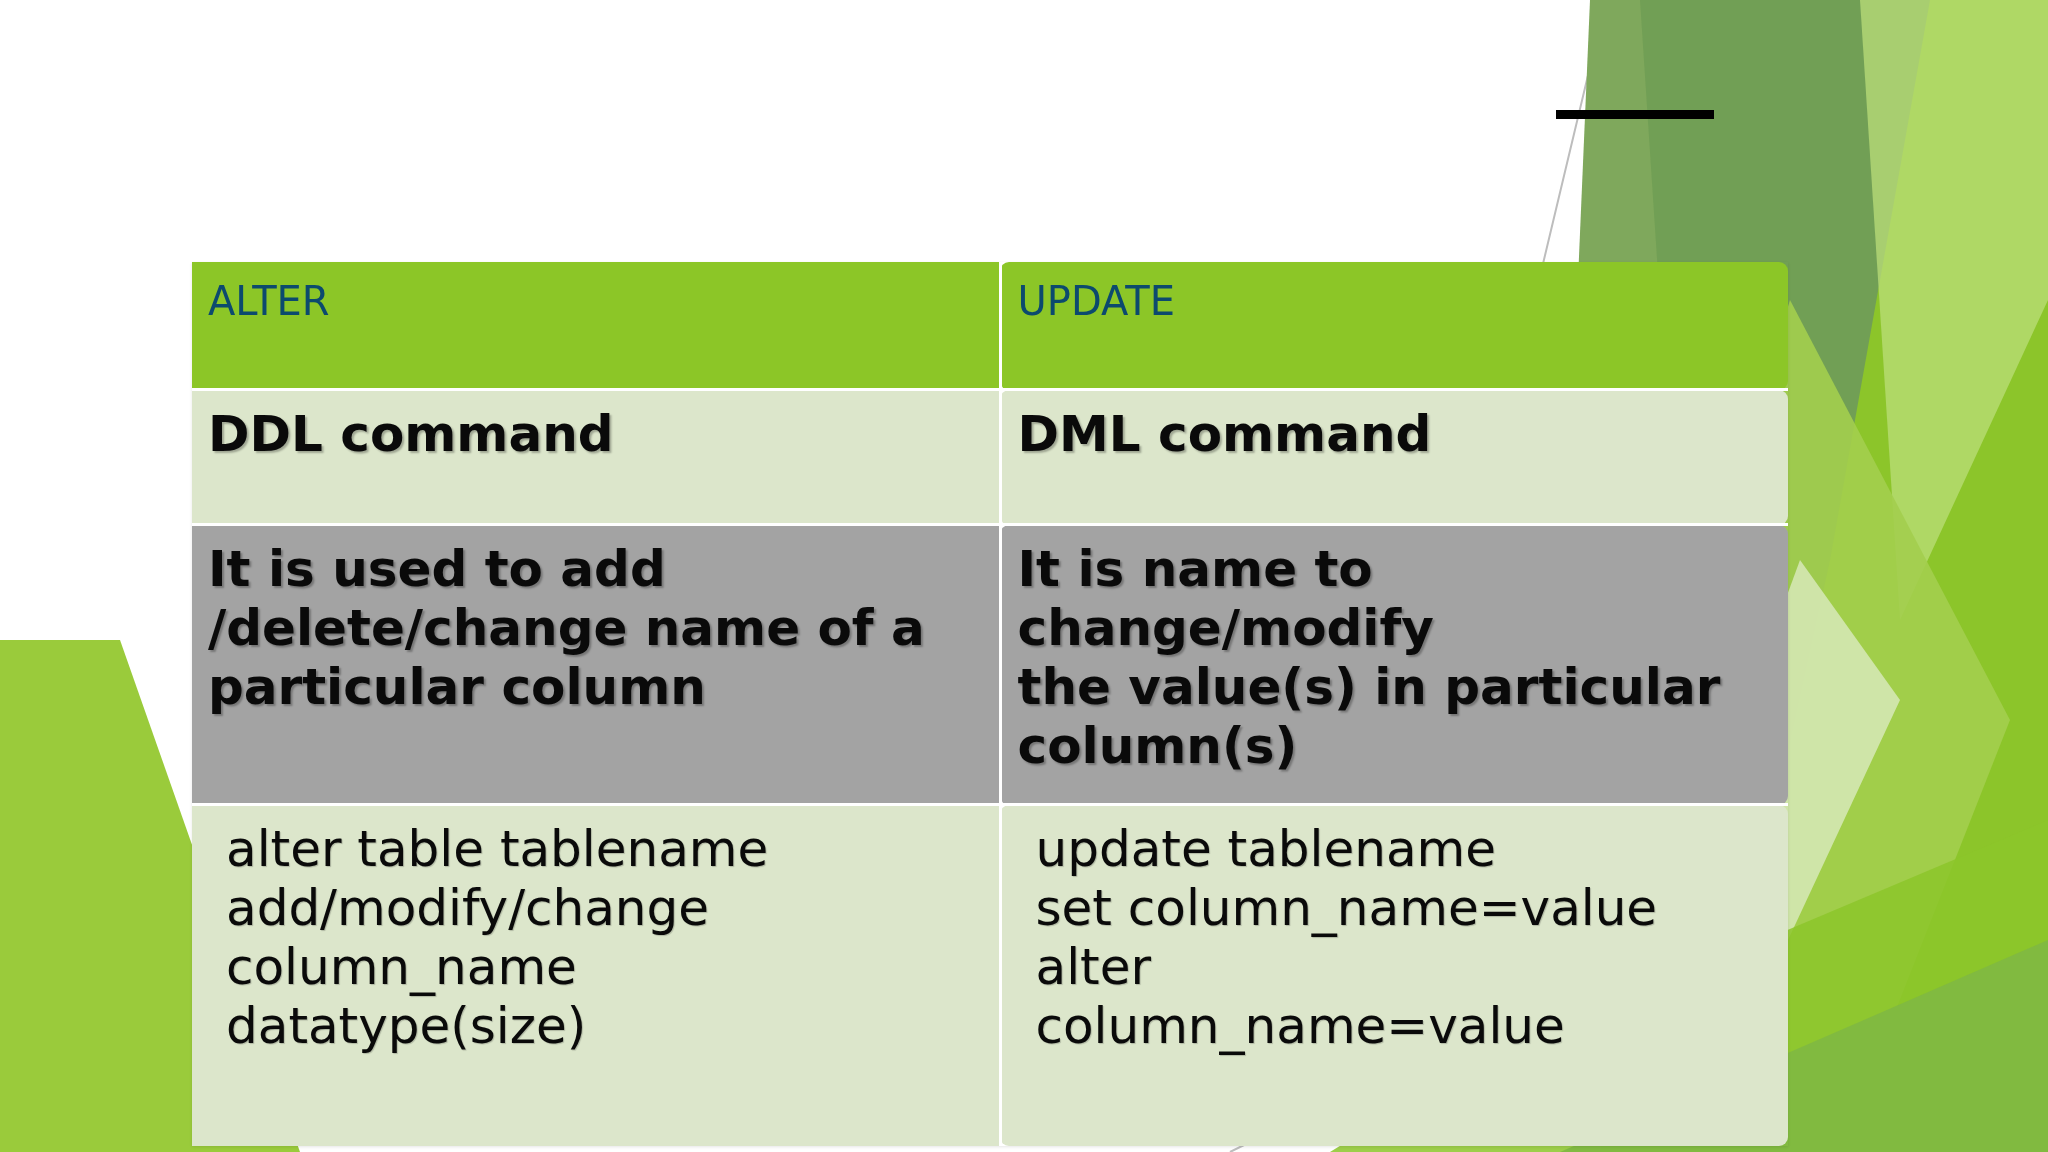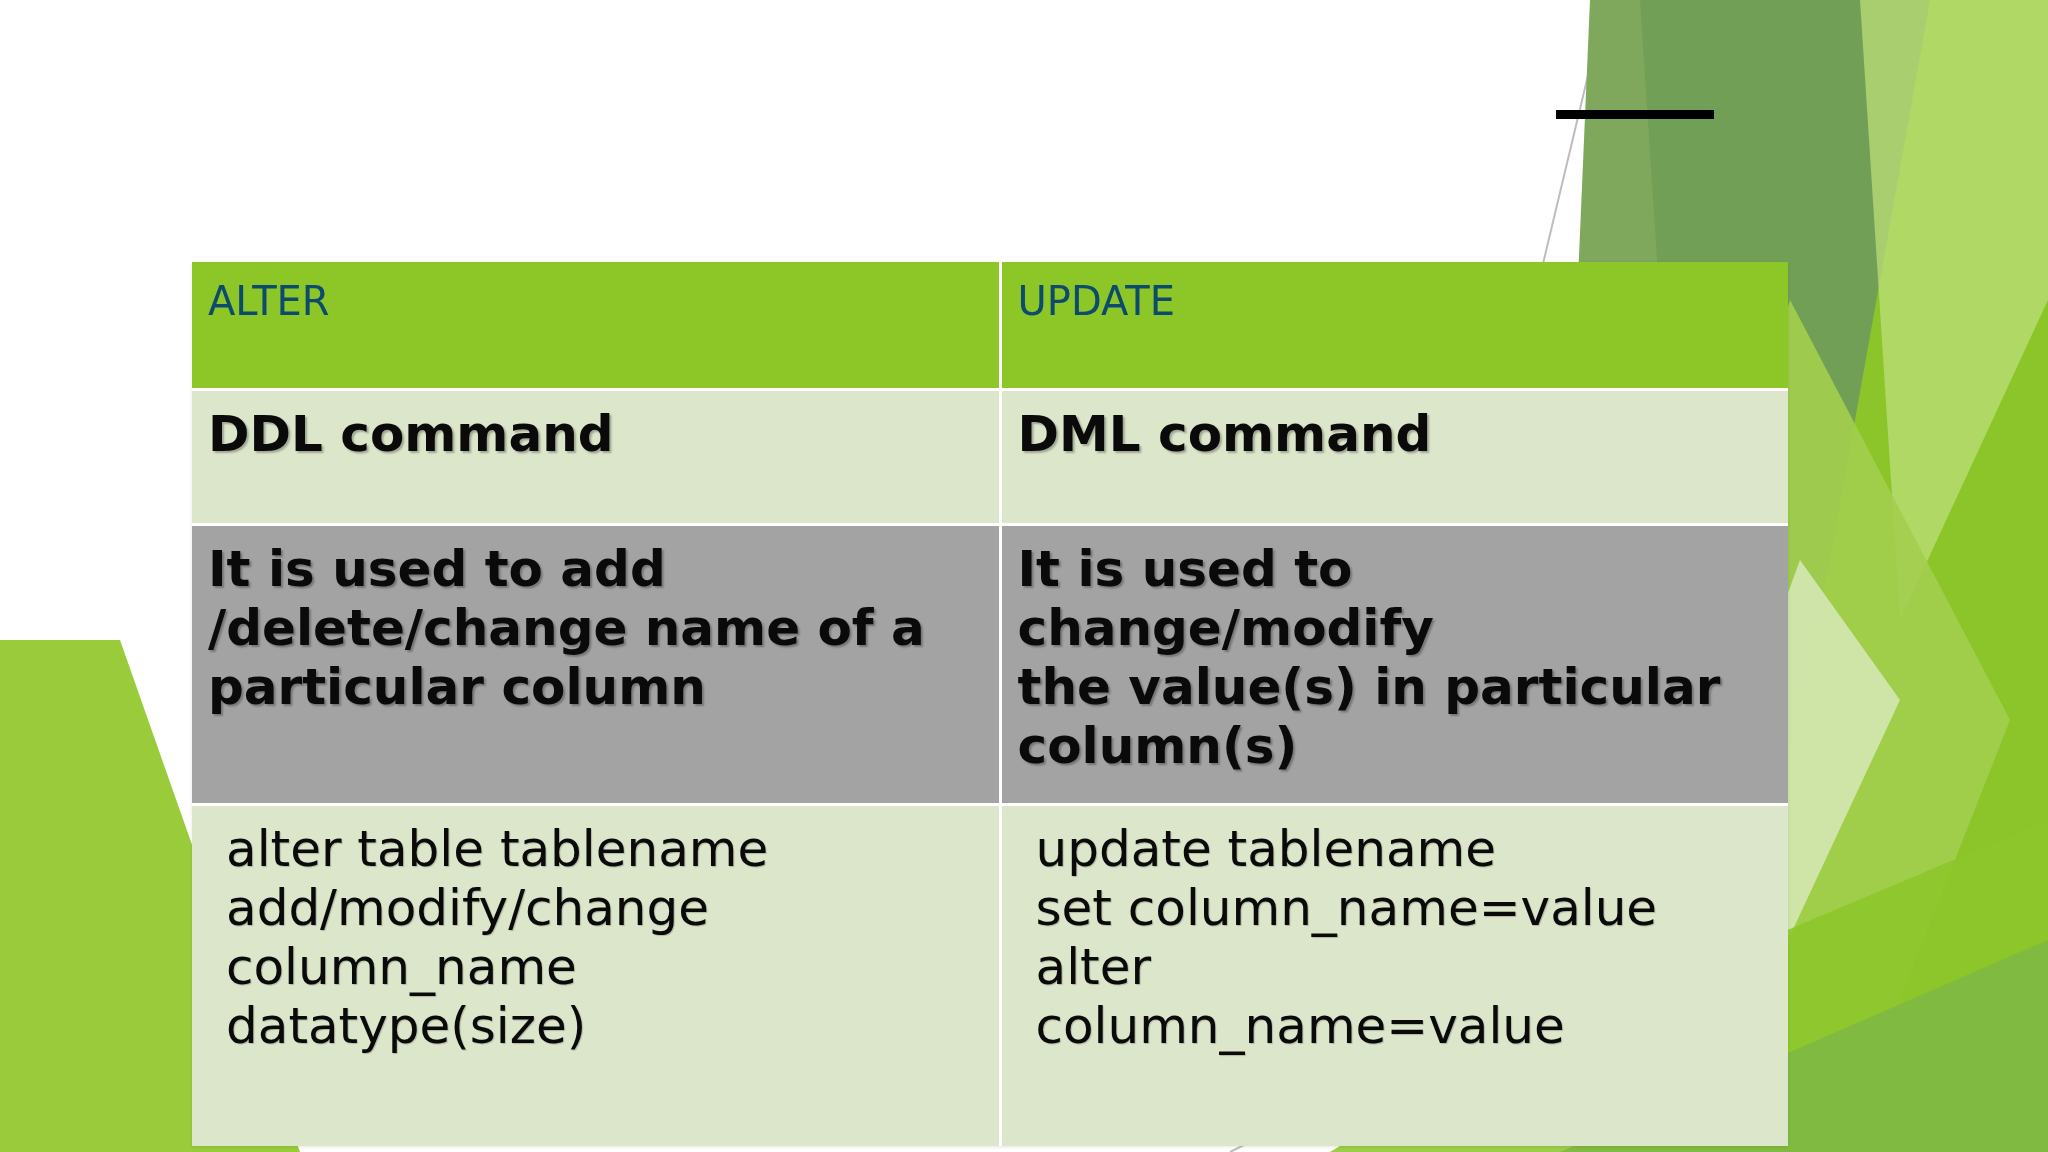--- a/index.html
+++ b/index.html
@@ -57,21 +57,21 @@
   table.cmp col.c2 { width: 788px; }
 
   table.cmp th, table.cmp td {
     vertical-align: top;
     padding: 14px 14px 18px 16px;
     border-right: 3px solid #ffffff;
     border-bottom: 3px solid #ffffff;
     line-height: 1.18;
     white-space: pre-line;
   }
-  table.cmp th:last-child, table.cmp td:last-child { border-right: none; }
+  table.cmp th:last-child, table.cmp td:last-child { border-right: none; border-radius: 9px; }
   table.cmp tr:last-child td { border-bottom: none; }
 
   
   table.cmp thead th {
     background: #8CC627;
     color: #0c4a6e;
     font-size: 40px;
     font-weight: 400;
     text-align: left;
     height: 90px;
@@ -145,21 +145,21 @@
       <tbody>
         <tr class="r-dark row-ddl">
           <td class="strong">DDL command</td>
           <td class="strong">DML command</td>
         </tr>
 
         <tr class="r-light row-desc">
           <td class="strong">It is used to add
 /delete/change name of a
 particular column</td>
-          <td class="strong">It is used to change/modify
+          <td class="strong">It is name to change/modify
 the value(s) in particular
 column(s)</td>
         </tr>
 
         <tr class="r-dark row-syntax">
           <td class="plain">alter table tablename
 add/modify/change
 column_name
 datatype(size)</td>
           <td class="plain">update tablename

